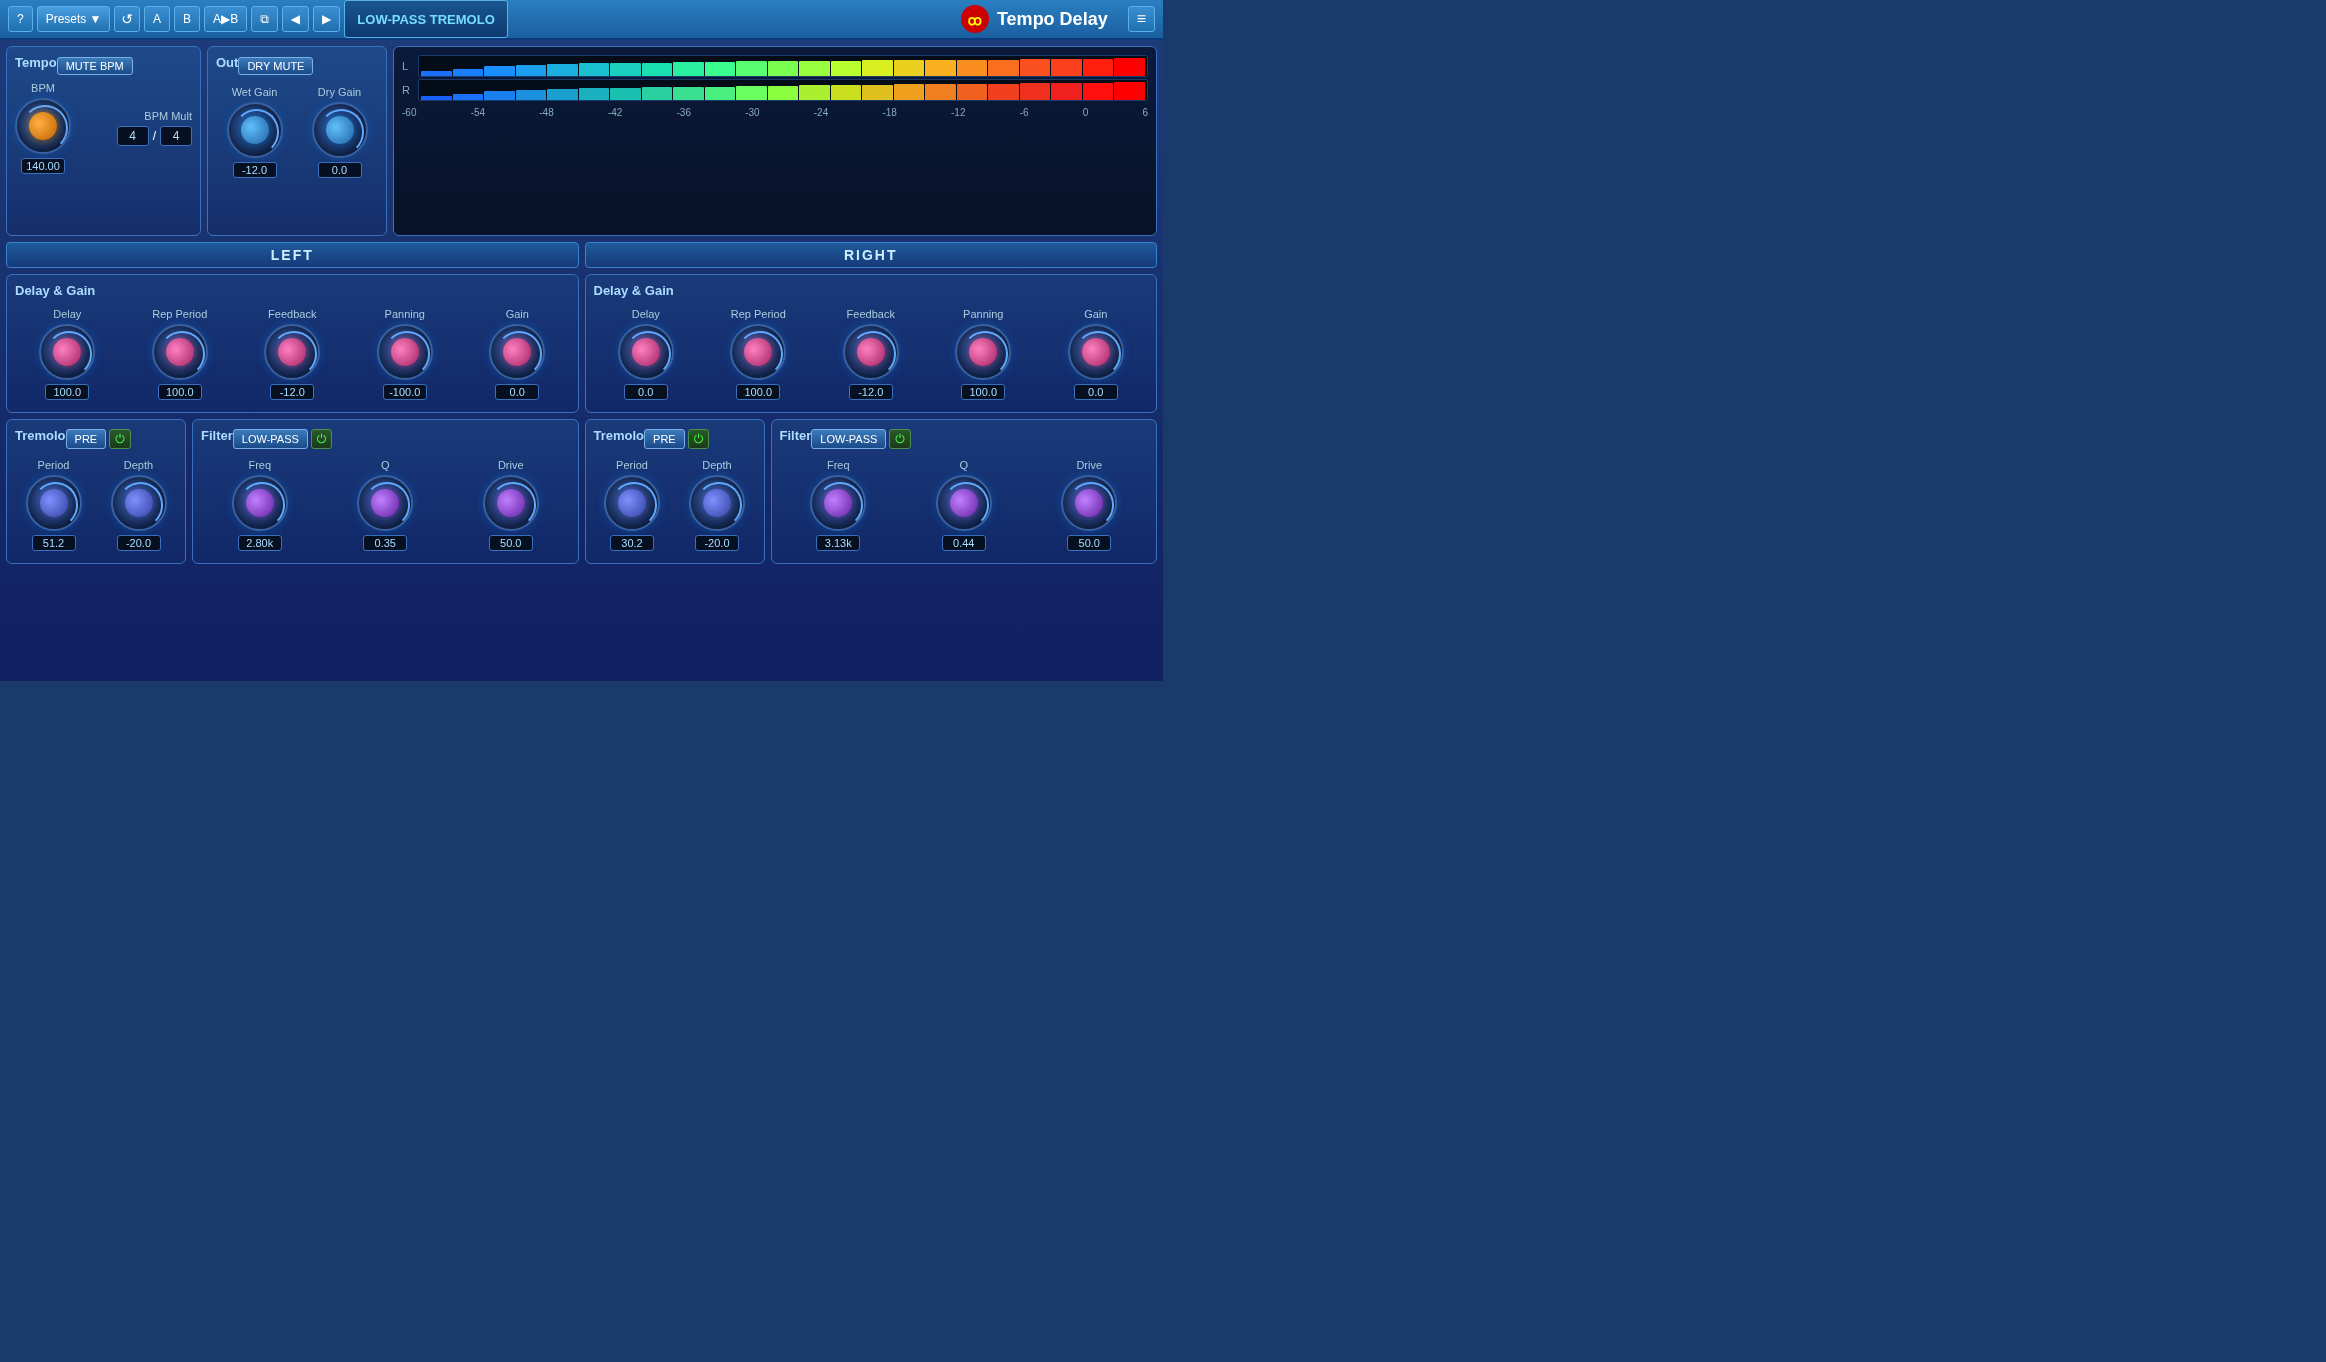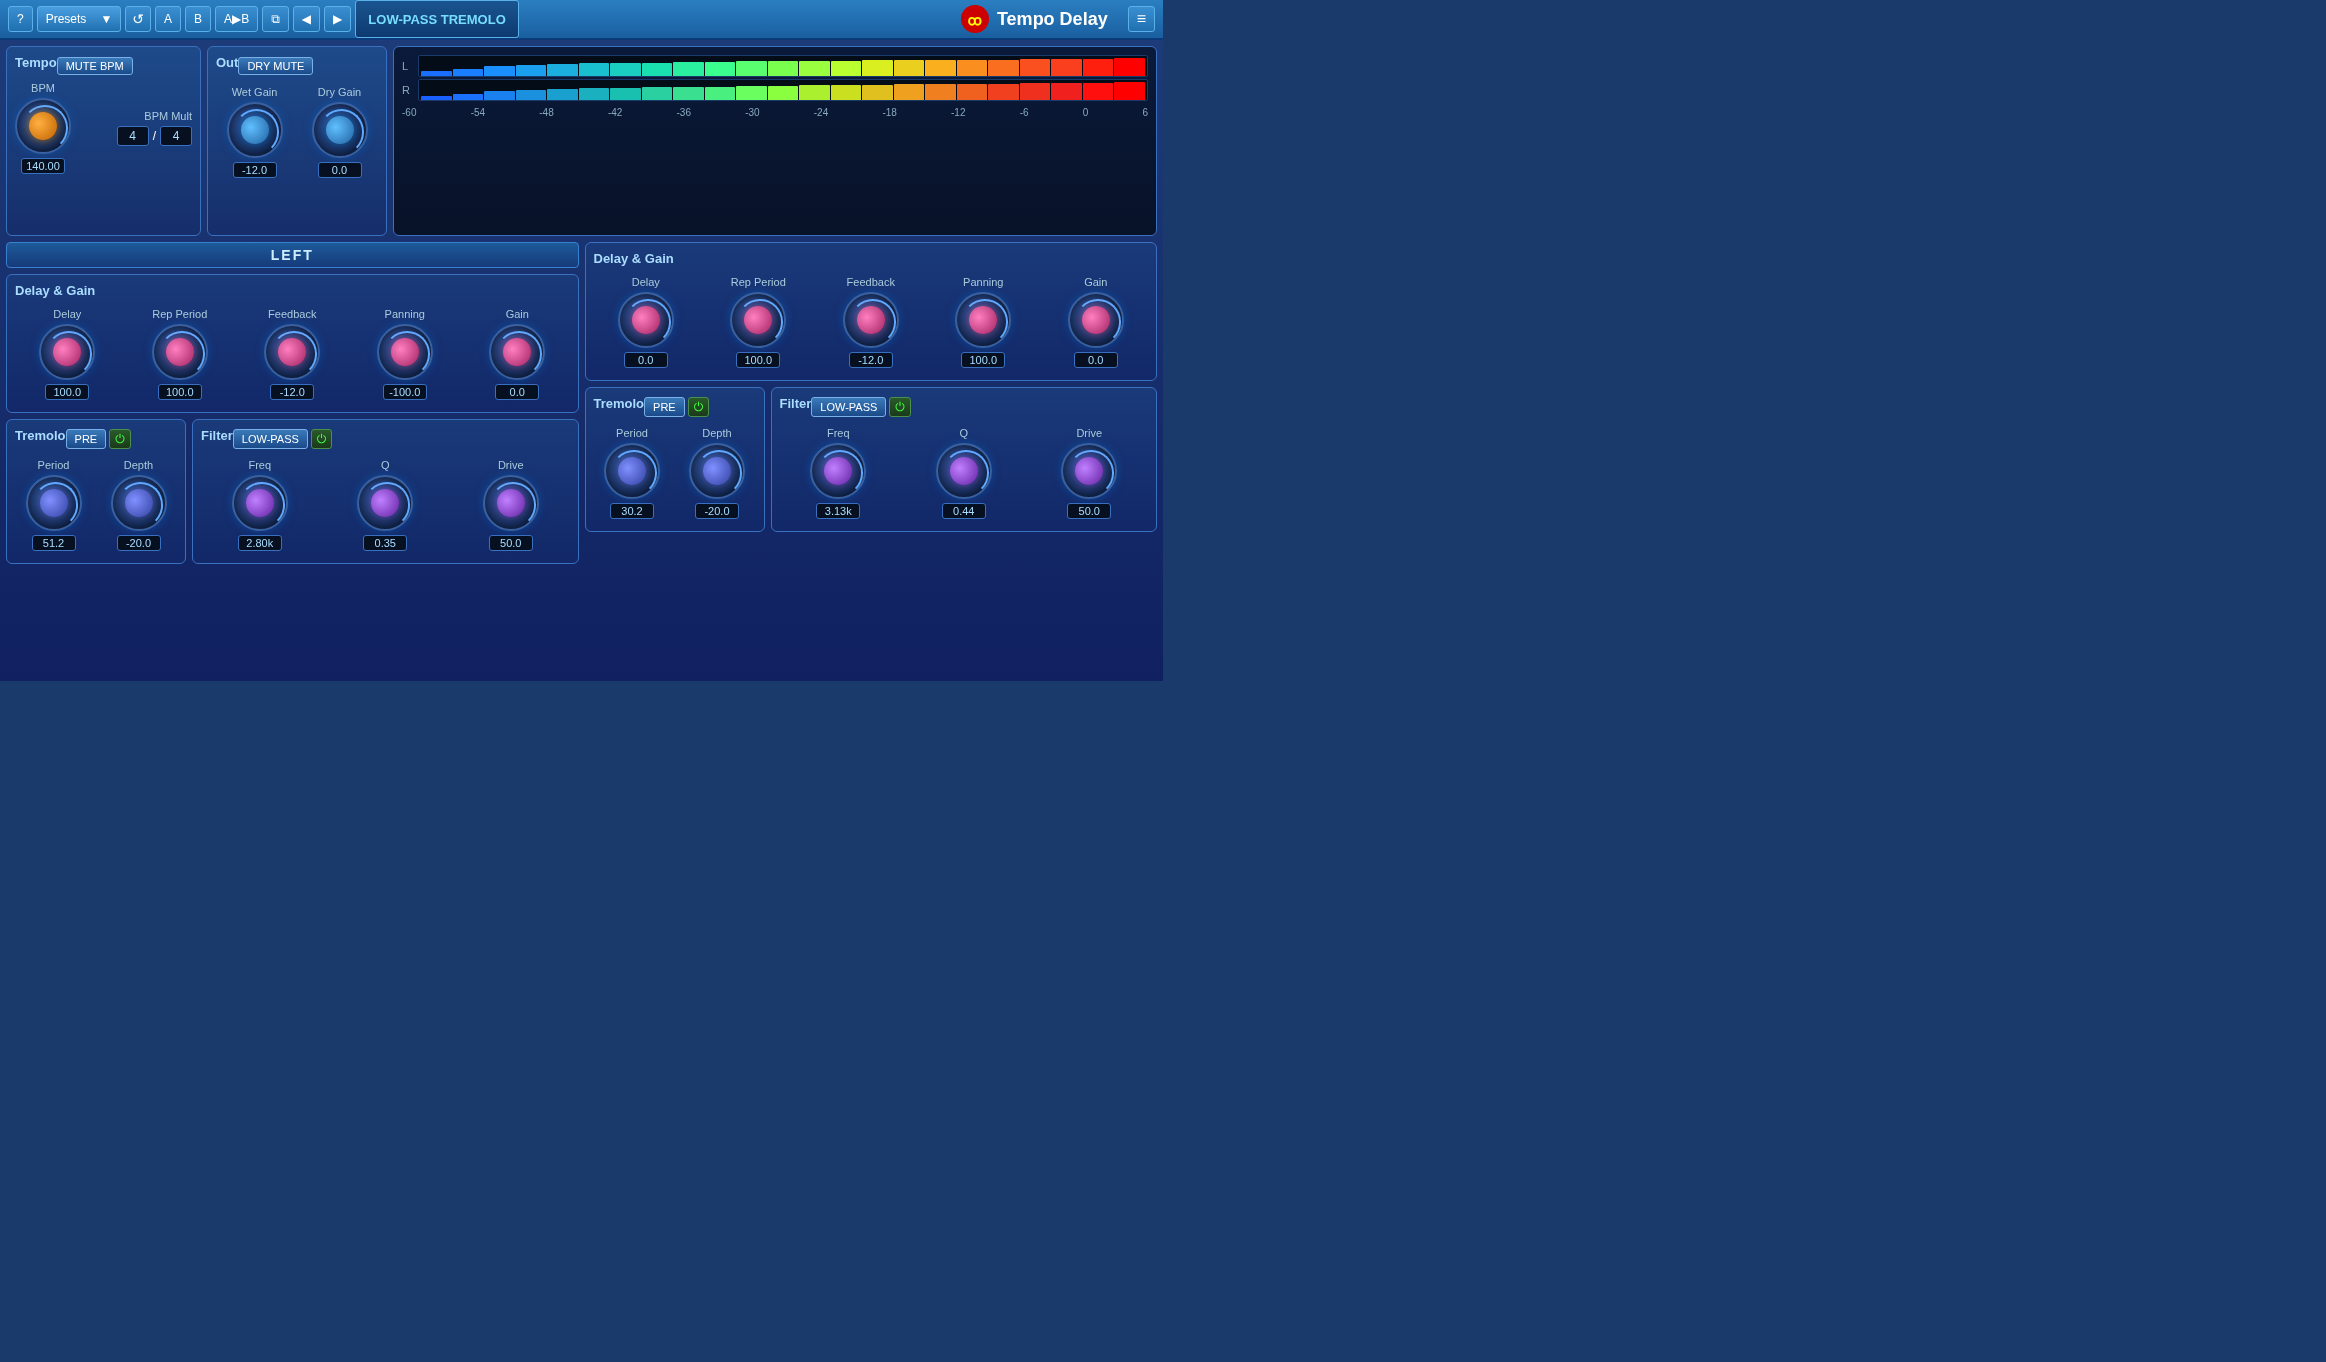--- a/index.html
+++ b/index.html
@@ -51,21 +51,21 @@
       background: linear-gradient(180deg, #4a9fe1 0%, #2070b0 100%);
       border: 1px solid #5ab0e8;
       color: #fff;
       padding: 2px 8px;
       border-radius: 3px;
       cursor: pointer;
       font-size: 12px;
       height: 26px;
       display: flex;
       align-items: center;
-      gap: 14px;
+      gap: 3px;
     }
     .preset-name {
       background: linear-gradient(180deg, #1a5590 0%, #0d3a70 100%);
       border: 1px solid #5ab0e8;
       color: #7df;
       padding: 2px 12px;
       border-radius: 3px;
       font-size: 13px;
       font-weight: bold;
       height: 38px;
@@ -615,20 +615,21 @@
                   <div class="knob-inner"></div>
                 </div>
                 <div class="knob-value">50.0</div>
               </div>
             </div>
           </div>
         </div>
       </div>
 
       <div class="right-channel">
+        <div class="channel-header">RIGHT</div>
 
         <div class="delay-gain-section">
           <div class="section-label">Delay &amp; Gain</div>
           <div class="knobs-row">
             <div class="knob-container">
               <span class="knob-label">Delay</span>
               <div class="knob knob-pink">
                 <div class="knob-inner"></div>
               </div>
               <div class="knob-value">0.0</div>

